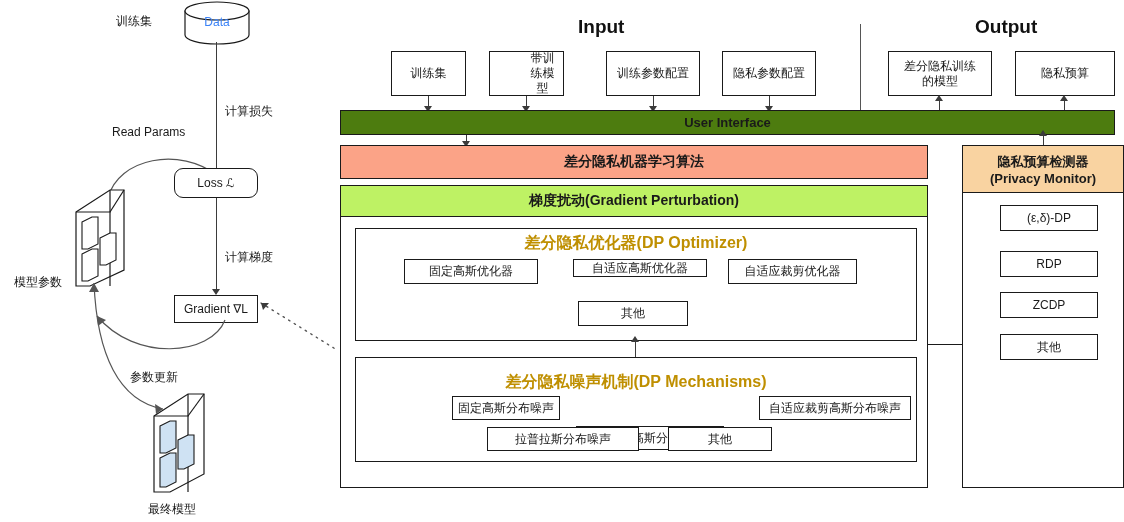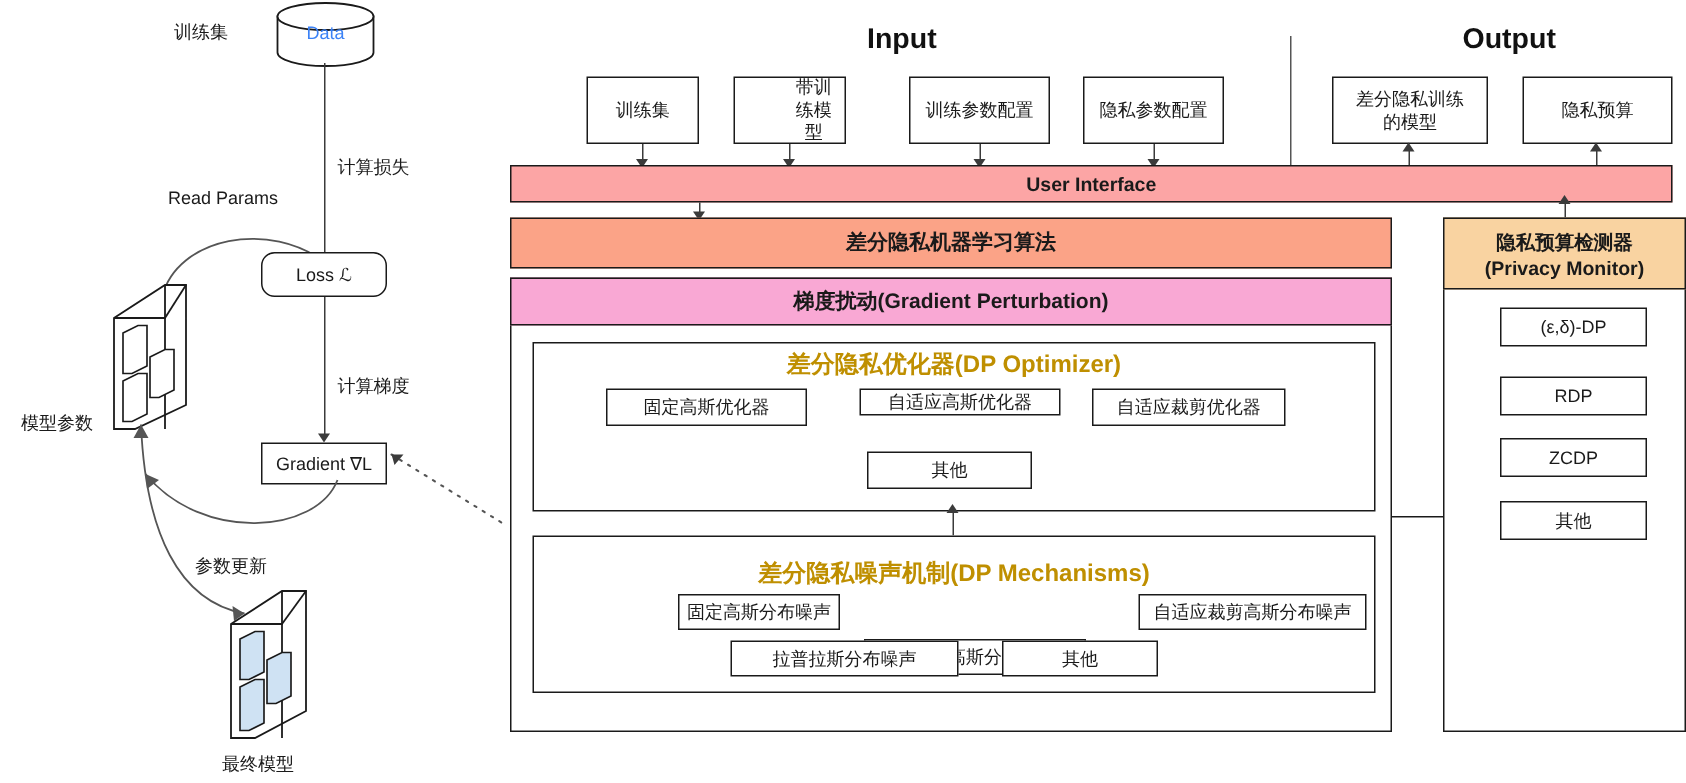--- a/index.html
+++ b/index.html
@@ -190,33 +190,33 @@
 
   <div class="box" style="left:888px;top:51px;width:104px;height:45px;white-space:pre-line;">差分隐私训练
 的模型</div>
   <div class="box" style="left:1015px;top:51px;width:100px;height:45px;">隐私预算</div>
 
   <div class="conn" style="left:939px;top:100px;height:12px;"></div>
   <div class="arrowhead up" style="left:935px;top:95px;"></div>
   <div class="conn" style="left:1064px;top:100px;height:12px;"></div>
   <div class="arrowhead up" style="left:1060px;top:95px;"></div>
 
-  <div class="bar" style="left:340px;top:110px;width:775px;height:25px;background:#fca5a5;">User Interface</div>
+  <div class="bar" style="left:340px;top:110px;width:775px;height:25px;background:#4d7c0f;">User Interface</div>
 
   <div class="conn" style="left:466px;top:135px;height:10px;"></div>
   <div class="arrowhead down" style="left:462px;top:141px;"></div>
 
   <div class="conn" style="left:1043px;top:135px;height:12px;"></div>
   <div class="arrowhead up" style="left:1039px;top:130px;"></div>
 
   <div class="bar" style="left:340px;top:145px;width:588px;height:34px;background:#fba387;font-size:14px;">差分隐私机器学习算法</div>
 
   <div class="outline" style="left:340px;top:185px;width:588px;height:303px;"></div>
 
-  <div class="bar" style="left:340px;top:185px;width:588px;height:32px;background:#f9a8d4;font-size:14px;">梯度扰动(Gradient Perturbation)</div>
+  <div class="bar" style="left:340px;top:185px;width:588px;height:32px;background:#bef264;font-size:14px;">梯度扰动(Gradient Perturbation)</div>
 
   <div class="outline" style="left:355px;top:228px;width:562px;height:113px;"></div>
   <div class="grouptitle" style="left:355px;top:233px;width:562px;">差分隐私优化器(DP Optimizer)</div>
 
   <div class="box" style="left:404px;top:259px;width:134px;height:25px;">固定高斯优化器</div>
   <div class="box" style="left:573px;top:259px;width:134px;height:18px;">自适应高斯优化器</div>
   <div class="box" style="left:728px;top:259px;width:129px;height:25px;">自适应裁剪优化器</div>
   <div class="box" style="left:578px;top:301px;width:110px;height:25px;">其他</div>
 
   <div class="conn" style="left:635px;top:341px;height:16px;"></div>

